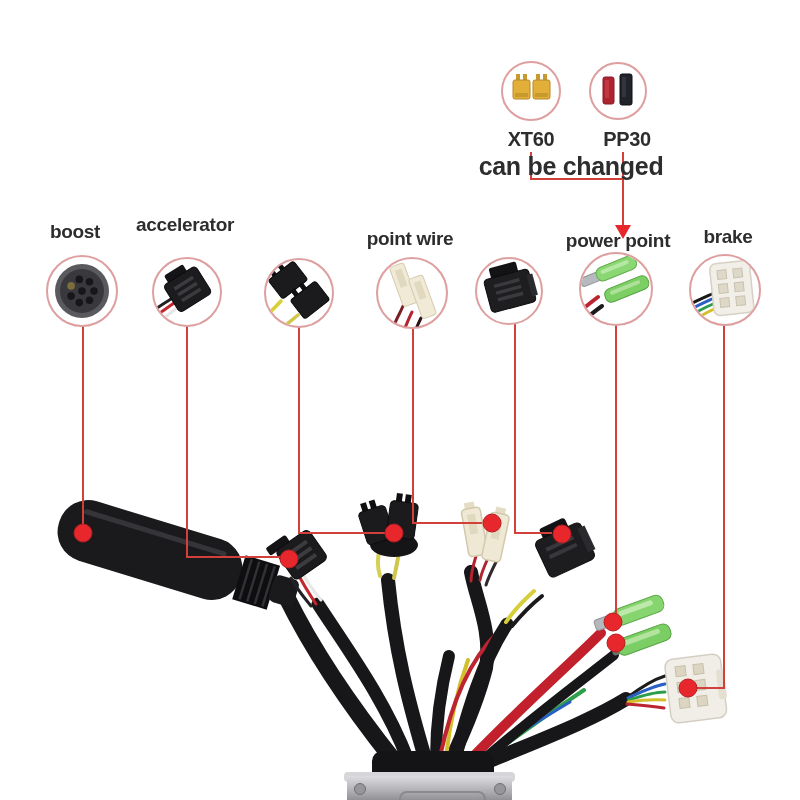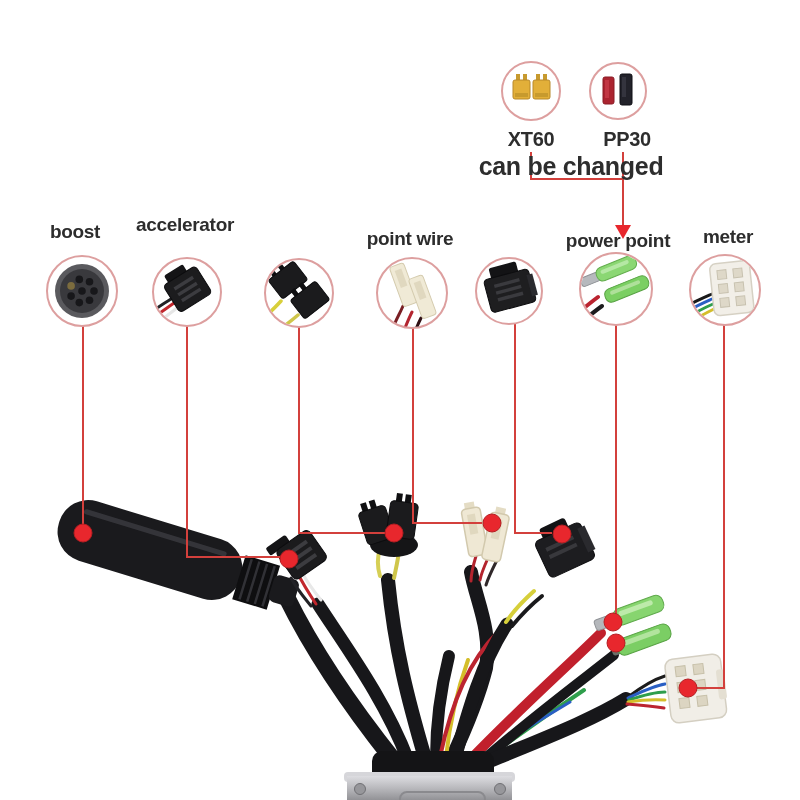--- a/index.html
+++ b/index.html
@@ -327,19 +327,19 @@
       <circle class="dot" r="9" cx="613" cy="622"></circle>
       <circle class="dot" r="9" cx="616" cy="643"></circle>
       <circle class="dot" r="9" cx="688" cy="688"></circle>
     </g>
   </svg>
 
   <div class="lbl" style="left:75px;top:222px">boost</div>
   <div class="lbl" style="left:185px;top:215px">accelerator</div>
   <div class="lbl" style="left:410px;top:229px">point wire</div>
   <div class="lbl" style="left:618px;top:231px">power point</div>
-  <div class="lbl" style="left:728px;top:227px">meter</div>
+  <div class="lbl" style="left:728px;top:227px">brake</div>
 
   <div class="lbl lbl-sm" style="left:531px;top:131px">XT60</div>
   <div class="lbl lbl-sm" style="left:627px;top:131px">PP30</div>
   <div class="lbl lbl-note" style="left:571px;top:155px">can be changed</div>
 
 </div>
 
 </body></html>

